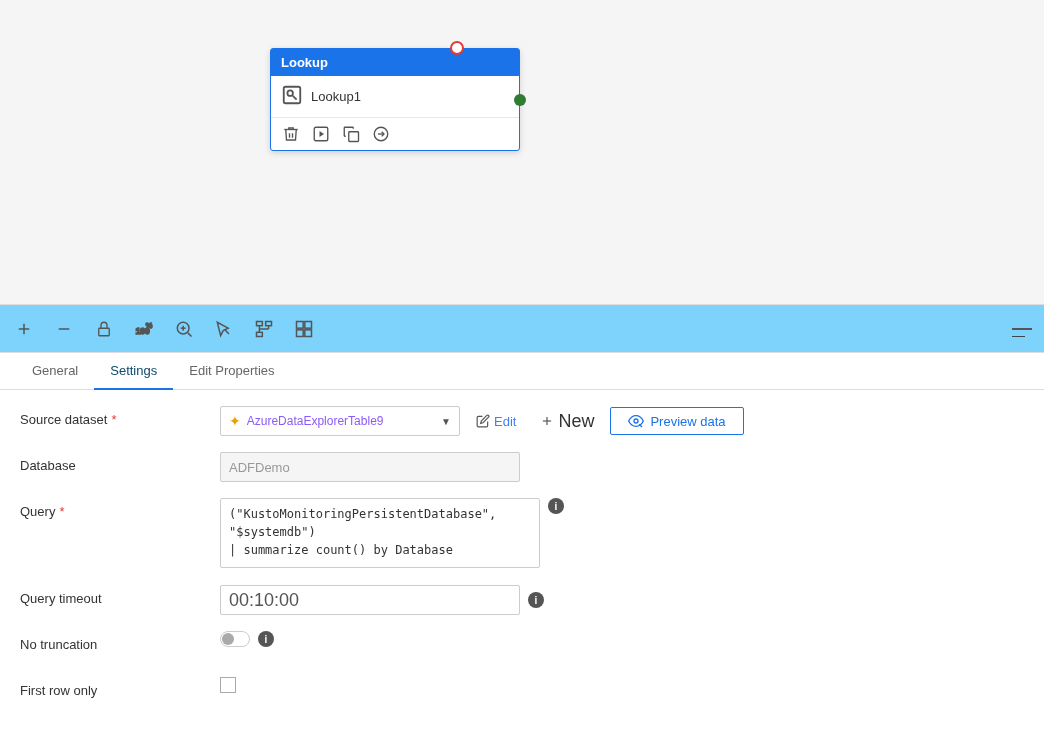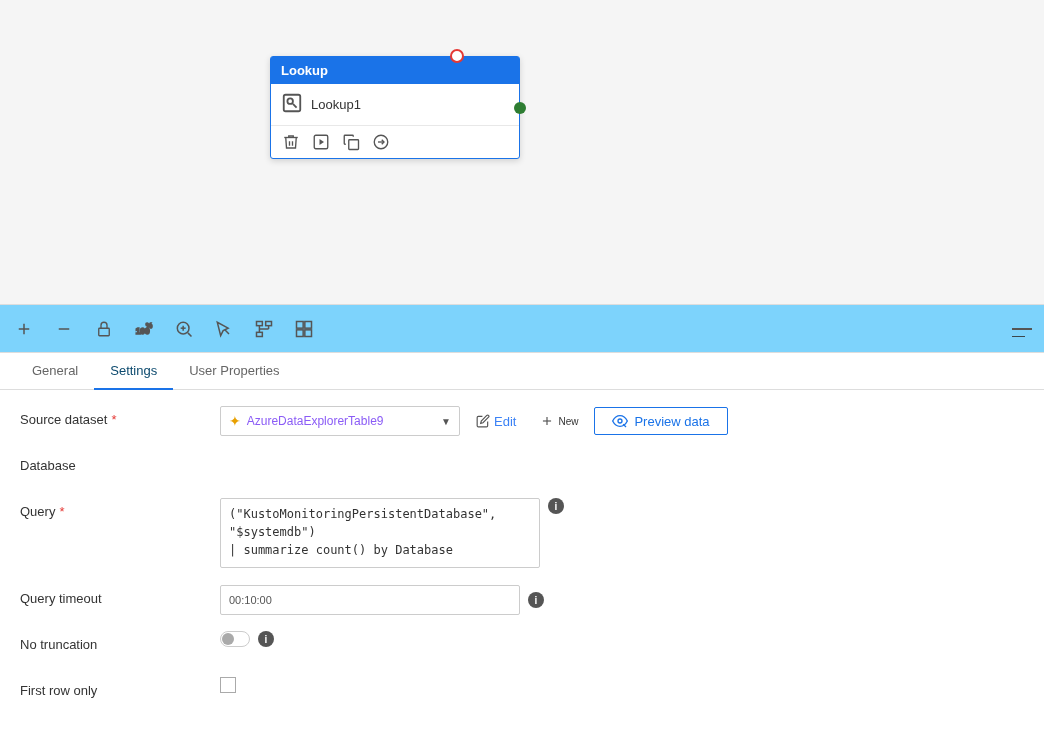--- a/index.html
+++ b/index.html
@@ -19,21 +19,21 @@
       height: 305px;
       background: #f5f5f5;
       position: relative;
       border-bottom: 1px solid #ddd;
     }
 
     
     .lookup-node {
       position: absolute;
       left: 270px;
-      top: 56px;
+      top: 48px;
       width: 250px;
       background: #fff;
       border: 1.5px solid #1a73e8;
       border-radius: 3px;
       box-shadow: 0 2px 6px rgba(0,0,0,0.15);
     }
     .lookup-node-header {
       background: #1a73e8;
       color: #fff;
       font-size: 13px;
@@ -221,21 +221,21 @@
       cursor: pointer;
       font-size: 13px;
       padding: 4px 8px;
     }
     .new-btn {
       display: flex;
       align-items: center;
       gap: 4px;
       color: #333;
       cursor: pointer;
-      font-size: 10px;
+      font-size: 18px;
       padding: 4px 8px;
     }
     .preview-btn {
       display: flex;
       align-items: center;
       gap: 6px;
       color: #1a73e8;
       cursor: pointer;
       font-size: 13px;
       padding: 5px 17px;
@@ -320,21 +320,21 @@
       display: inline-block;
     }
 
     
     .timeout-input {
       border: 1px solid #ccc;
       border-radius: 2px;
       background: #fff;
       height: 30px;
       padding: 0 8px;
-      font-size: 11px;
+      font-size: 18px;
       color: #555;
       width: 300px;
     }
 
     .form-row-query {
       display: flex;
       align-items: flex-start;
       margin-bottom: 14px;
     }
     .query-label {
@@ -467,21 +467,21 @@
 <div class="bottom-panel">
 
   <div class="tabs">
     <div class="tab">
       <span>General</span>
     </div>
     <div class="tab active">
       <span>Settings</span>
     </div>
     <div class="tab">
-      <span>User Properties</span>
+      <span>Edit Properties</span>
     </div>
   </div>
 
   <div class="settings-content">
 
     <div class="form-row">
       <div class="form-label">
         <span>Source dataset</span>
         <span class="required-star">*</span>
       </div>
@@ -513,20 +513,23 @@
           </svg>
           <span>Preview data</span>
         </button>
       </div>
     </div>
 
     <div class="form-row">
       <div class="form-label">
         <span>Database</span>
       </div>
+      <div class="form-control-area">
+        <input type="text" class="text-input" readonly="" value="ADFDemo" style="">
+      </div>
     </div>
 
     <div class="form-row-query">
       <div class="query-label">
         <span>Query</span>
         <span class="required-star">*</span>
       </div>
       <div style="display:flex; align-items:flex-start; gap:8px;">
         <div class="query-scrollbar-area">
           <textarea class="query-textarea" style="">("KustoMonitoringPersistentDatabase",

